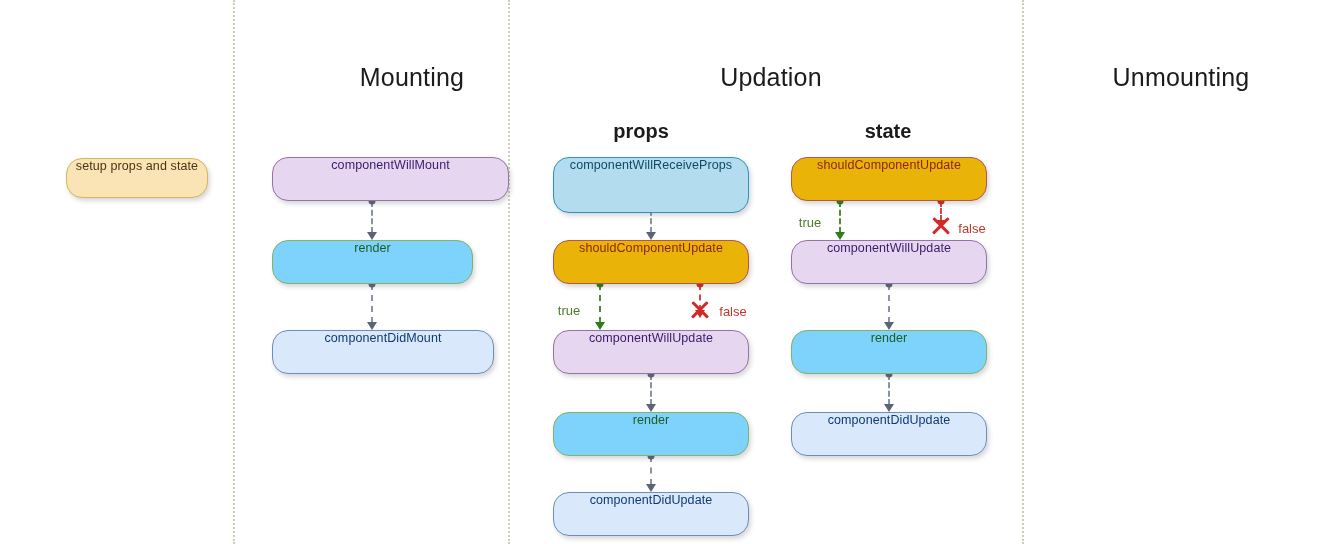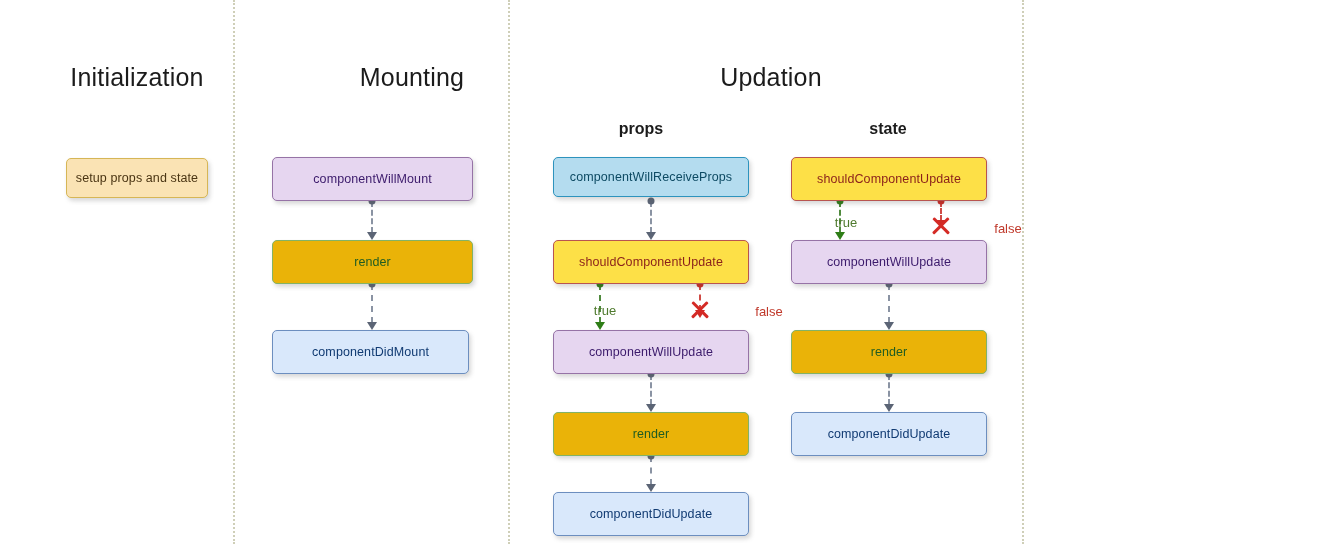--- a/index.html
+++ b/index.html
@@ -35,47 +35,47 @@
     font-size: 25px;
     font-weight: 400;
     color: #1b1b1b;
     letter-spacing: 0.2px;
     text-align: center;
     white-space: nowrap;
     transform: translateX(-50%);
   }
   .sub-title {
     position: absolute;
-    font-size: 16px;
+    font-size: 20px;
     font-weight: 700;
     color: #1b1b1b;
     text-align: right;
     white-space: nowrap;
     transform: translateX(-50%);
   }
 
   
   .node {
     position: absolute;
     box-sizing: border-box;
-    border-radius: 5px;
+    border-radius: 16px;
     border-width: 1px;
     border-style: solid;
     display: flex;
-    align-items: center;
+    align-items: flex-start;
     justify-content: center;
     font-size: 12.5px;
     letter-spacing: 0.1px;
     box-shadow: 2px 3px 4px rgba(80,80,80,0.22);
     white-space: nowrap;
   }
   .node.purple  { background: #e6d6f0; border-color: #9673a6; color: #3b1a6b; }
-  .node.green   { background: #eab308; border-color: #82b366; color: #1f5c22; }
+  .node.green   { background: #7dd3fc; border-color: #82b366; color: #1f5c22; }
   .node.blue    { background: #d9e8fb; border-color: #6c8ebf; color: #103a72; }
-  .node.red     { background: #fde047; border-color: #b85450; color: #8a1f1a; }
+  .node.red     { background: #eab308; border-color: #b85450; color: #8a1f1a; }
   .node.cyan    { background: #b4dcef; border-color: #2d93bd; color: #0d4a63; }
   .node.orange  { background: #fae3b4; border-color: #d6b656; color: #4a3513; }
 
   
   .conn {
     position: absolute;
     width: 0;
     border-left-width: 2px;
     border-left-style: dashed;
     transform: translateX(-1px);
@@ -108,21 +108,20 @@
   .arrowhead.gray  { border-top-color: #5b6475; }
   .arrowhead.green { border-top-color: #2e7d16; }
   .arrowhead.red   { border-top-color: #cf2b25; }
 
   
   .branch-label {
     position: absolute;
     font-size: 13px;
     white-space: nowrap;
     transform: translate(-50%, -50%);
-    margin-left: 36px;
   }
   .branch-label.true  { color: #4f7a2e; }
   .branch-label.false { color: #c0392b; }
 
   
   .x-mark {
     position: absolute;
     width: 22px;
     height: 22px;
     transform: translate(-50%, -50%);
@@ -139,41 +138,41 @@
   .x-mark span.a { transform: translate(-50%, -50%) rotate(45deg); }
   .x-mark span.b { transform: translate(-50%, -50%) rotate(-45deg); }
 </style>
 </head>
 <body>
 
 <div id="canvas">
     <div class="divider" style="left: 233px;"></div>
     <div class="divider" style="left: 508px;"></div>
     <div class="divider" style="left: 1022px;"></div>
-    <div class="phase-title" style="left: 137px; top: 63px;">Initialization</div>
     <div class="phase-title" style="left: 372px; top: 63px; margin-left: 40px;">Mounting</div>
     <div class="phase-title" style="left: 771px; top: 63px;">Updation</div>
+    <div class="phase-title" style="left: 1181px; top: 63px;">Unmounting</div>
     <div class="sub-title" style="left: 641px; top: 120px;">props</div>
     <div class="sub-title" style="left: 888px; top: 120px;">state</div>
     <div class="node orange" style="left: 66px; top: 158px; width: 142px; height: 40px;">
       <span>setup props and state</span>
     </div>
     <div class="conn gray" style="left: 372px; top: 201px; height: 32px;"></div>
     <div class="dot gray" style="left: 372px; top: 201px;"></div>
     <div class="arrowhead gray" style="left: 372px; top: 232px;"></div>
     <div class="conn gray" style="left: 372px; top: 284px; height: 39px;"></div>
     <div class="dot gray" style="left: 372px; top: 284px;"></div>
     <div class="arrowhead gray" style="left: 372px; top: 322px;"></div>
-    <div class="node purple" style="left: 272px; top: 157px; width: 201px; height: 44px;">
+    <div class="node purple" style="left: 272px; top: 157px; width: 237px; height: 44px;">
       <span>componentWillMount</span>
     </div>
     <div class="node green" style="left: 272px; top: 240px; width: 201px; height: 44px;">
       <span>render</span>
     </div>
-    <div class="node blue" style="left: 272px; top: 330px; width: 197px; height: 44px;">
+    <div class="node blue" style="left: 272px; top: 330px; width: 222px; height: 44px;">
       <span>componentDidMount</span>
     </div>
     <div class="conn gray" style="left: 651px; top: 201px; height: 32px;"></div>
     <div class="dot gray" style="left: 651px; top: 201px;"></div>
     <div class="arrowhead gray" style="left: 651px; top: 232px;"></div>
     <div class="conn green" style="left: 600px; top: 284px; height: 39px;"></div>
     <div class="dot green" style="left: 600px; top: 284px;"></div>
     <div class="arrowhead green" style="left: 600px; top: 322px;"></div>
     <div class="conn red" style="left: 700px; top: 284px; height: 27px;"></div>
     <div class="dot red" style="left: 700px; top: 284px;"></div>
@@ -183,21 +182,21 @@
     <div class="arrowhead gray" style="left: 651px; top: 404px;"></div>
     <div class="conn gray" style="left: 651px; top: 456px; height: 29px;"></div>
     <div class="dot gray" style="left: 651px; top: 456px;"></div>
     <div class="arrowhead gray" style="left: 651px; top: 484px;"></div>
     <div class="x-mark" style="left: 700px; top: 310px;">
       <span class="a"></span>
       <span class="b"></span>
     </div>
     <div class="branch-label true" style="left: 569px; top: 310px;">true</div>
     <div class="branch-label false" style="left: 733px; top: 311px;">false</div>
-    <div class="node cyan" style="left: 553px; top: 157px; width: 196px; height: 40px;">
+    <div class="node cyan" style="left: 553px; top: 157px; width: 196px; height: 56px;">
       <span>componentWillReceiveProps</span>
     </div>
     <div class="node red" style="left: 553px; top: 240px; width: 196px; height: 44px;">
       <span>shouldComponentUpdate</span>
     </div>
     <div class="node purple" style="left: 553px; top: 330px; width: 196px; height: 44px;">
       <span>componentWillUpdate</span>
     </div>
     <div class="node green" style="left: 553px; top: 412px; width: 196px; height: 44px;">
       <span>render</span>

